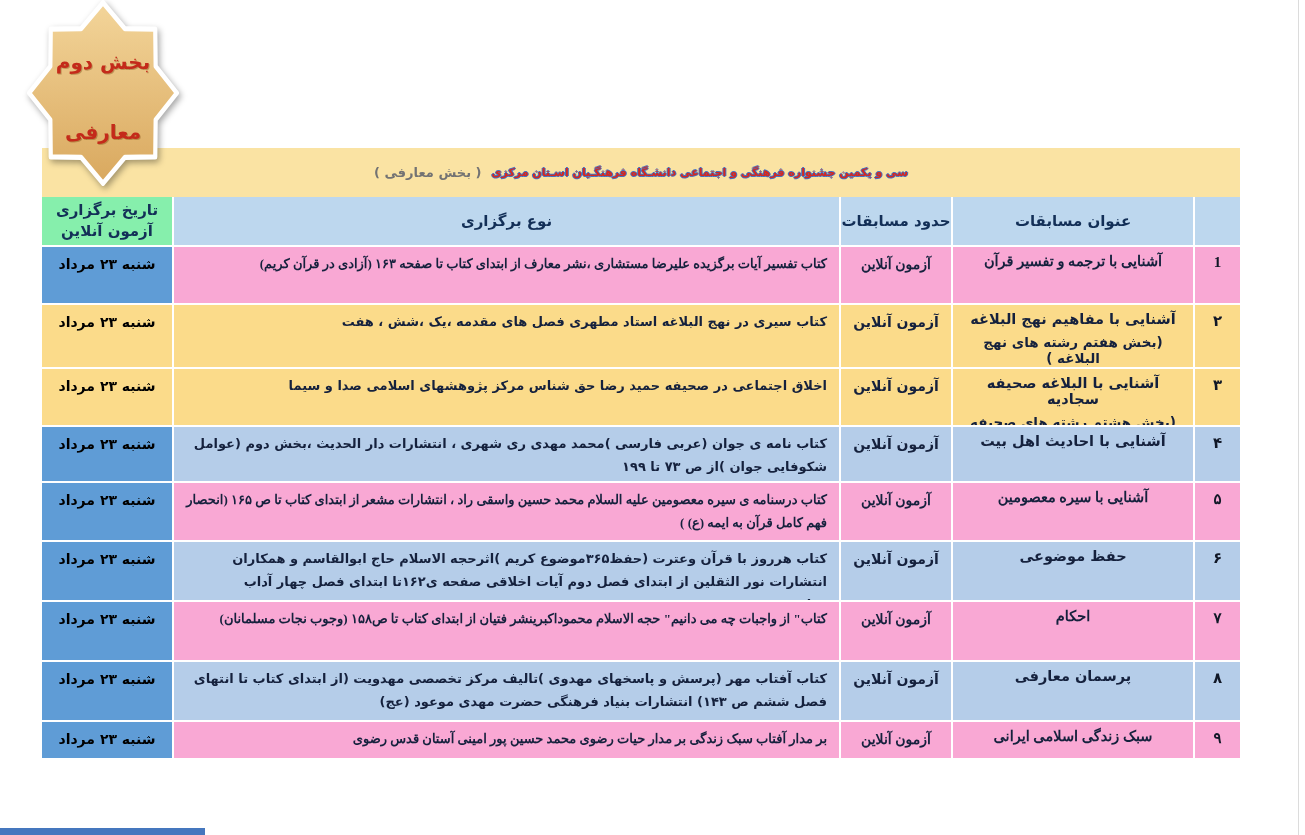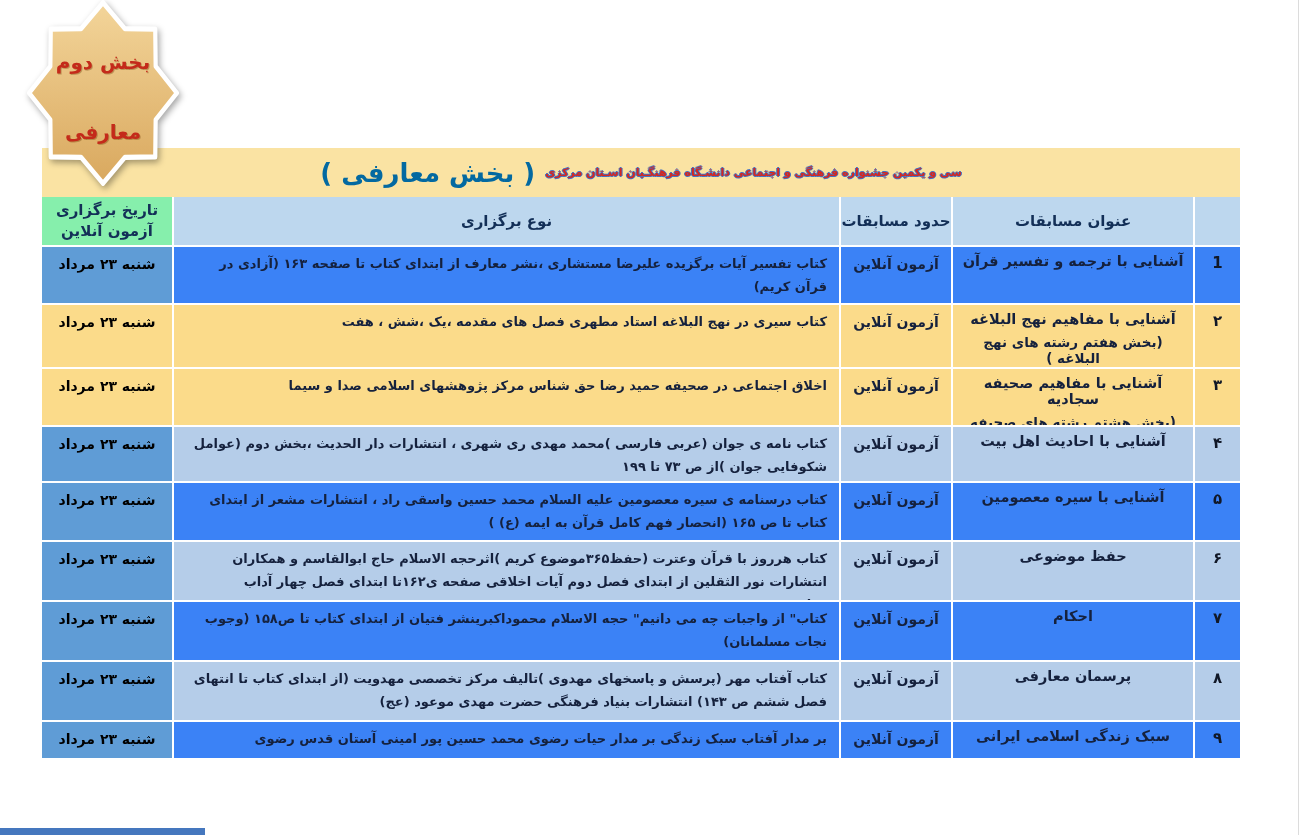--- a/index.html
+++ b/index.html
@@ -13,21 +13,21 @@
   
   .title-bar{
     position:absolute;top:148px;right:65px;width:1198px;height:49px;
     background:#fae3a3;display:flex;align-items:center;justify-content:center;
     gap:10px;z-index:1;
   }
   .title-main{
     color:#d5281f;font-weight:bold;font-size:11px;white-space:nowrap;
     text-shadow:1px 0 0 #4472c4,-1px 0 0 #4472c4,0 1px 0 #4472c4,0 -1px 0 #4472c4;
   }
-  .title-highlight{color:#0369a1;font-weight:bold;font-size:26px;white-space:nowrap;}
+  .title-highlight{color:#737373;font-weight:bold;font-size:13px;white-space:nowrap;}
 
   
   .badge{position:absolute;top:0;left:27px;width:152px;height:190px;z-index:5;}
   .badge svg{position:absolute;inset:0;filter:drop-shadow(2px 3px 3px rgba(0,0,0,.35));}
   .badge-text{
     position:absolute;left:0;width:100%;text-align:center;
     color:#c42a1a;font-weight:bold;font-size:20px;
     text-shadow:1px 1px 0 rgba(110,60,0,.35);
   }
   .badge-line1{top:50px;}
@@ -38,21 +38,21 @@
     position:absolute;top:197px;right:65px;width:1198px;
     display:grid;direction:rtl;
     grid-template-columns:45px 240px 110px 665px 130px;
     grid-template-rows:48px 56px 62px 56px 54px 57px 58px 58px 58px 36px;
     gap:2px;background:#ffffff;
   }
   .cell{box-sizing:border-box;color:#15213d;overflow:hidden;}
   .c-head{background:#bdd7ee;color:#132f57;font-weight:bold;font-size:15px;
           display:flex;align-items:center;justify-content:center;text-align:center;}
   .c-head-date{background:#86efac;flex-direction:column;line-height:21px;}
-  .c-light{background:#3b82f6;}
+  .c-light{background:#f9a8d4;font-family:Liberation Serif, serif;}
   .c-mid{background:#b5cde9;}
   .c-yellow{background:#fbdb8a;}
   .c-date{background:#5f9cd6;}
 
   .num-cell{padding-top:7px;text-align:center;font-weight:bold;font-size:15px;color:#111827;}
   .title-cell{padding:6px 8px 0;text-align:center;font-weight:bold;font-size:14.5px;color:#15213d;}
   .title-sub{font-size:13.5px;margin-top:7px;}
   .type-cell{padding-top:9px;text-align:center;font-weight:bold;font-size:14px;}
   .scope-cell{padding:5px 12px 0;text-align:right;font-weight:bold;font-size:13px;line-height:23px;}
   .date-cell{padding-top:9px;text-align:center;font-weight:bold;font-size:14px;color:#000000;}
@@ -114,21 +114,21 @@
   <div class="cell title-cell c-yellow">
     <div>آشنایی با مفاهیم نهج البلاغه</div>
     <div class="title-sub">(بخش هفتم رشته های نهج البلاغه )</div>
   </div>
   <div class="cell type-cell c-yellow">آزمون آنلاین</div>
   <div class="cell scope-cell c-yellow">کتاب سیری در نهج البلاغه استاد مطهری فصل های مقدمه ،یک ،شش ، هفت</div>
   <div class="cell date-cell c-yellow">شنبه ۲۳ مرداد</div>
 
   <div class="cell num-cell c-yellow">۳</div>
   <div class="cell title-cell c-yellow">
-    <div>آشنایی با مفاهیم صحیفه سجادیه</div>
+    <div>آشنایی با البلاغه صحیفه سجادیه</div>
     <div class="title-sub">(بخش هشتم رشته های صحیفه سجادیه )</div>
   </div>
   <div class="cell type-cell c-yellow">آزمون آنلاین</div>
   <div class="cell scope-cell c-yellow">اخلاق اجتماعی در صحیفه حمید رضا حق شناس مرکز پژوهشهای اسلامی صدا و سیما</div>
   <div class="cell date-cell c-yellow">شنبه ۲۳ مرداد</div>
 
   <div class="cell num-cell c-mid">۴</div>
   <div class="cell title-cell c-mid">
     <div>آشنایی با احادیث اهل بیت</div>
     <div class="title-sub"></div>

